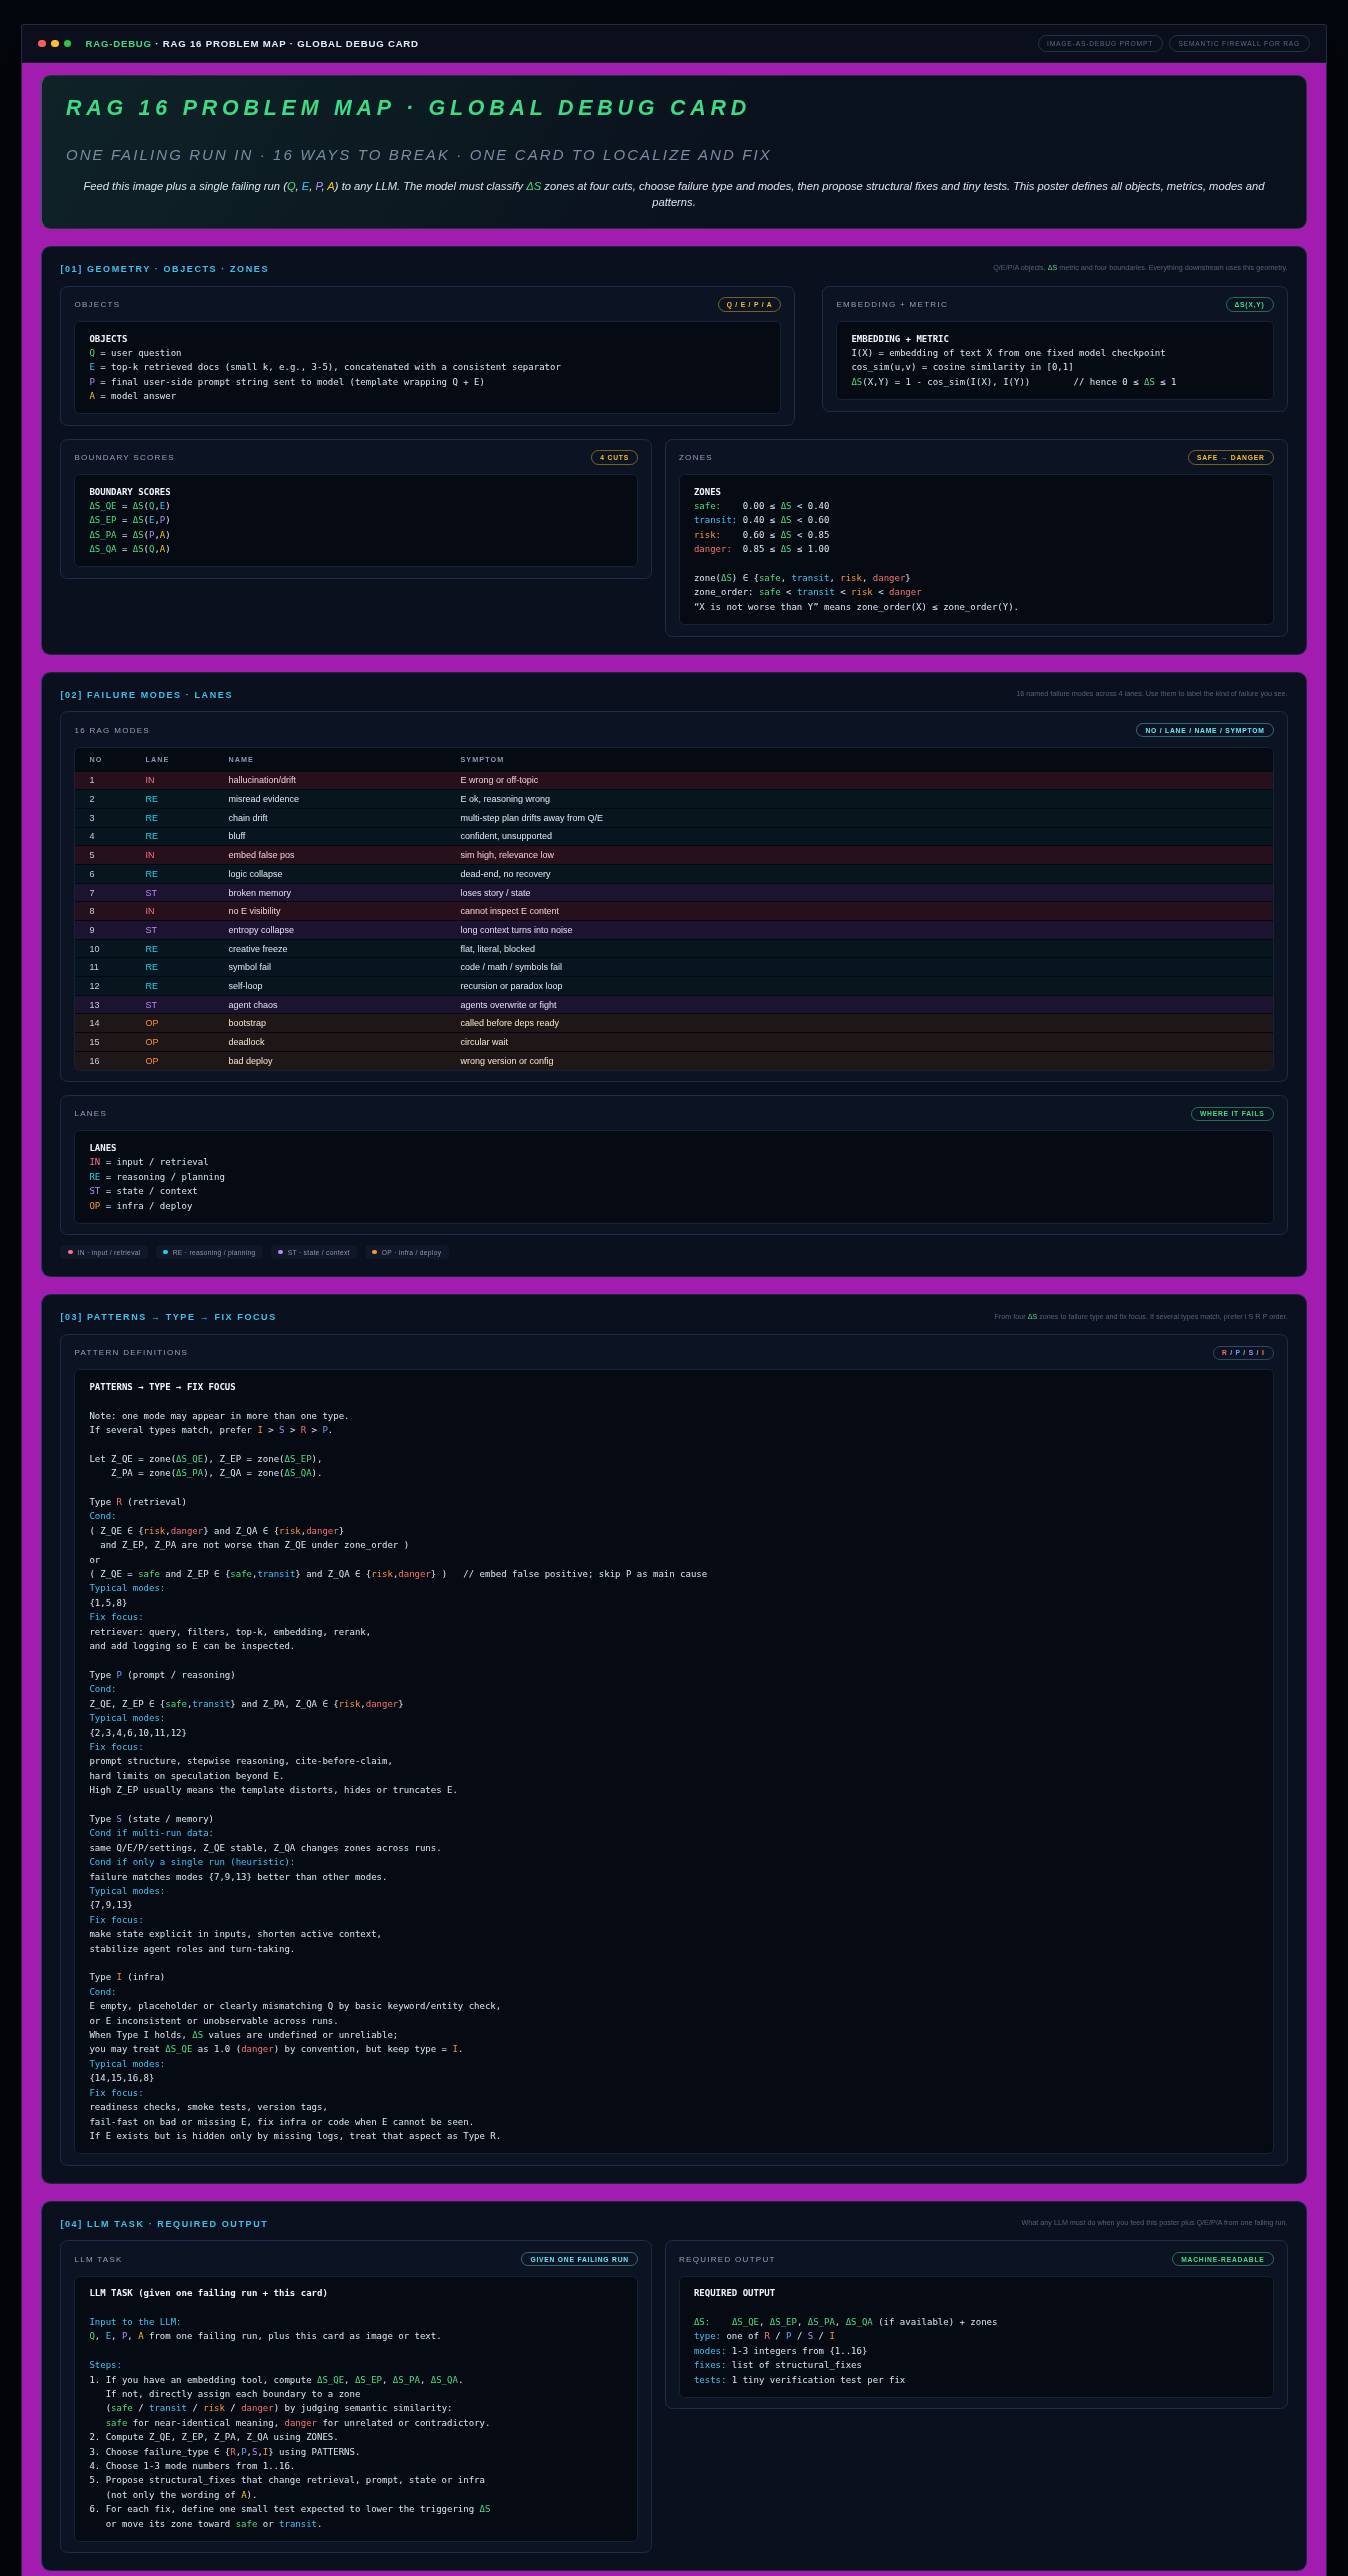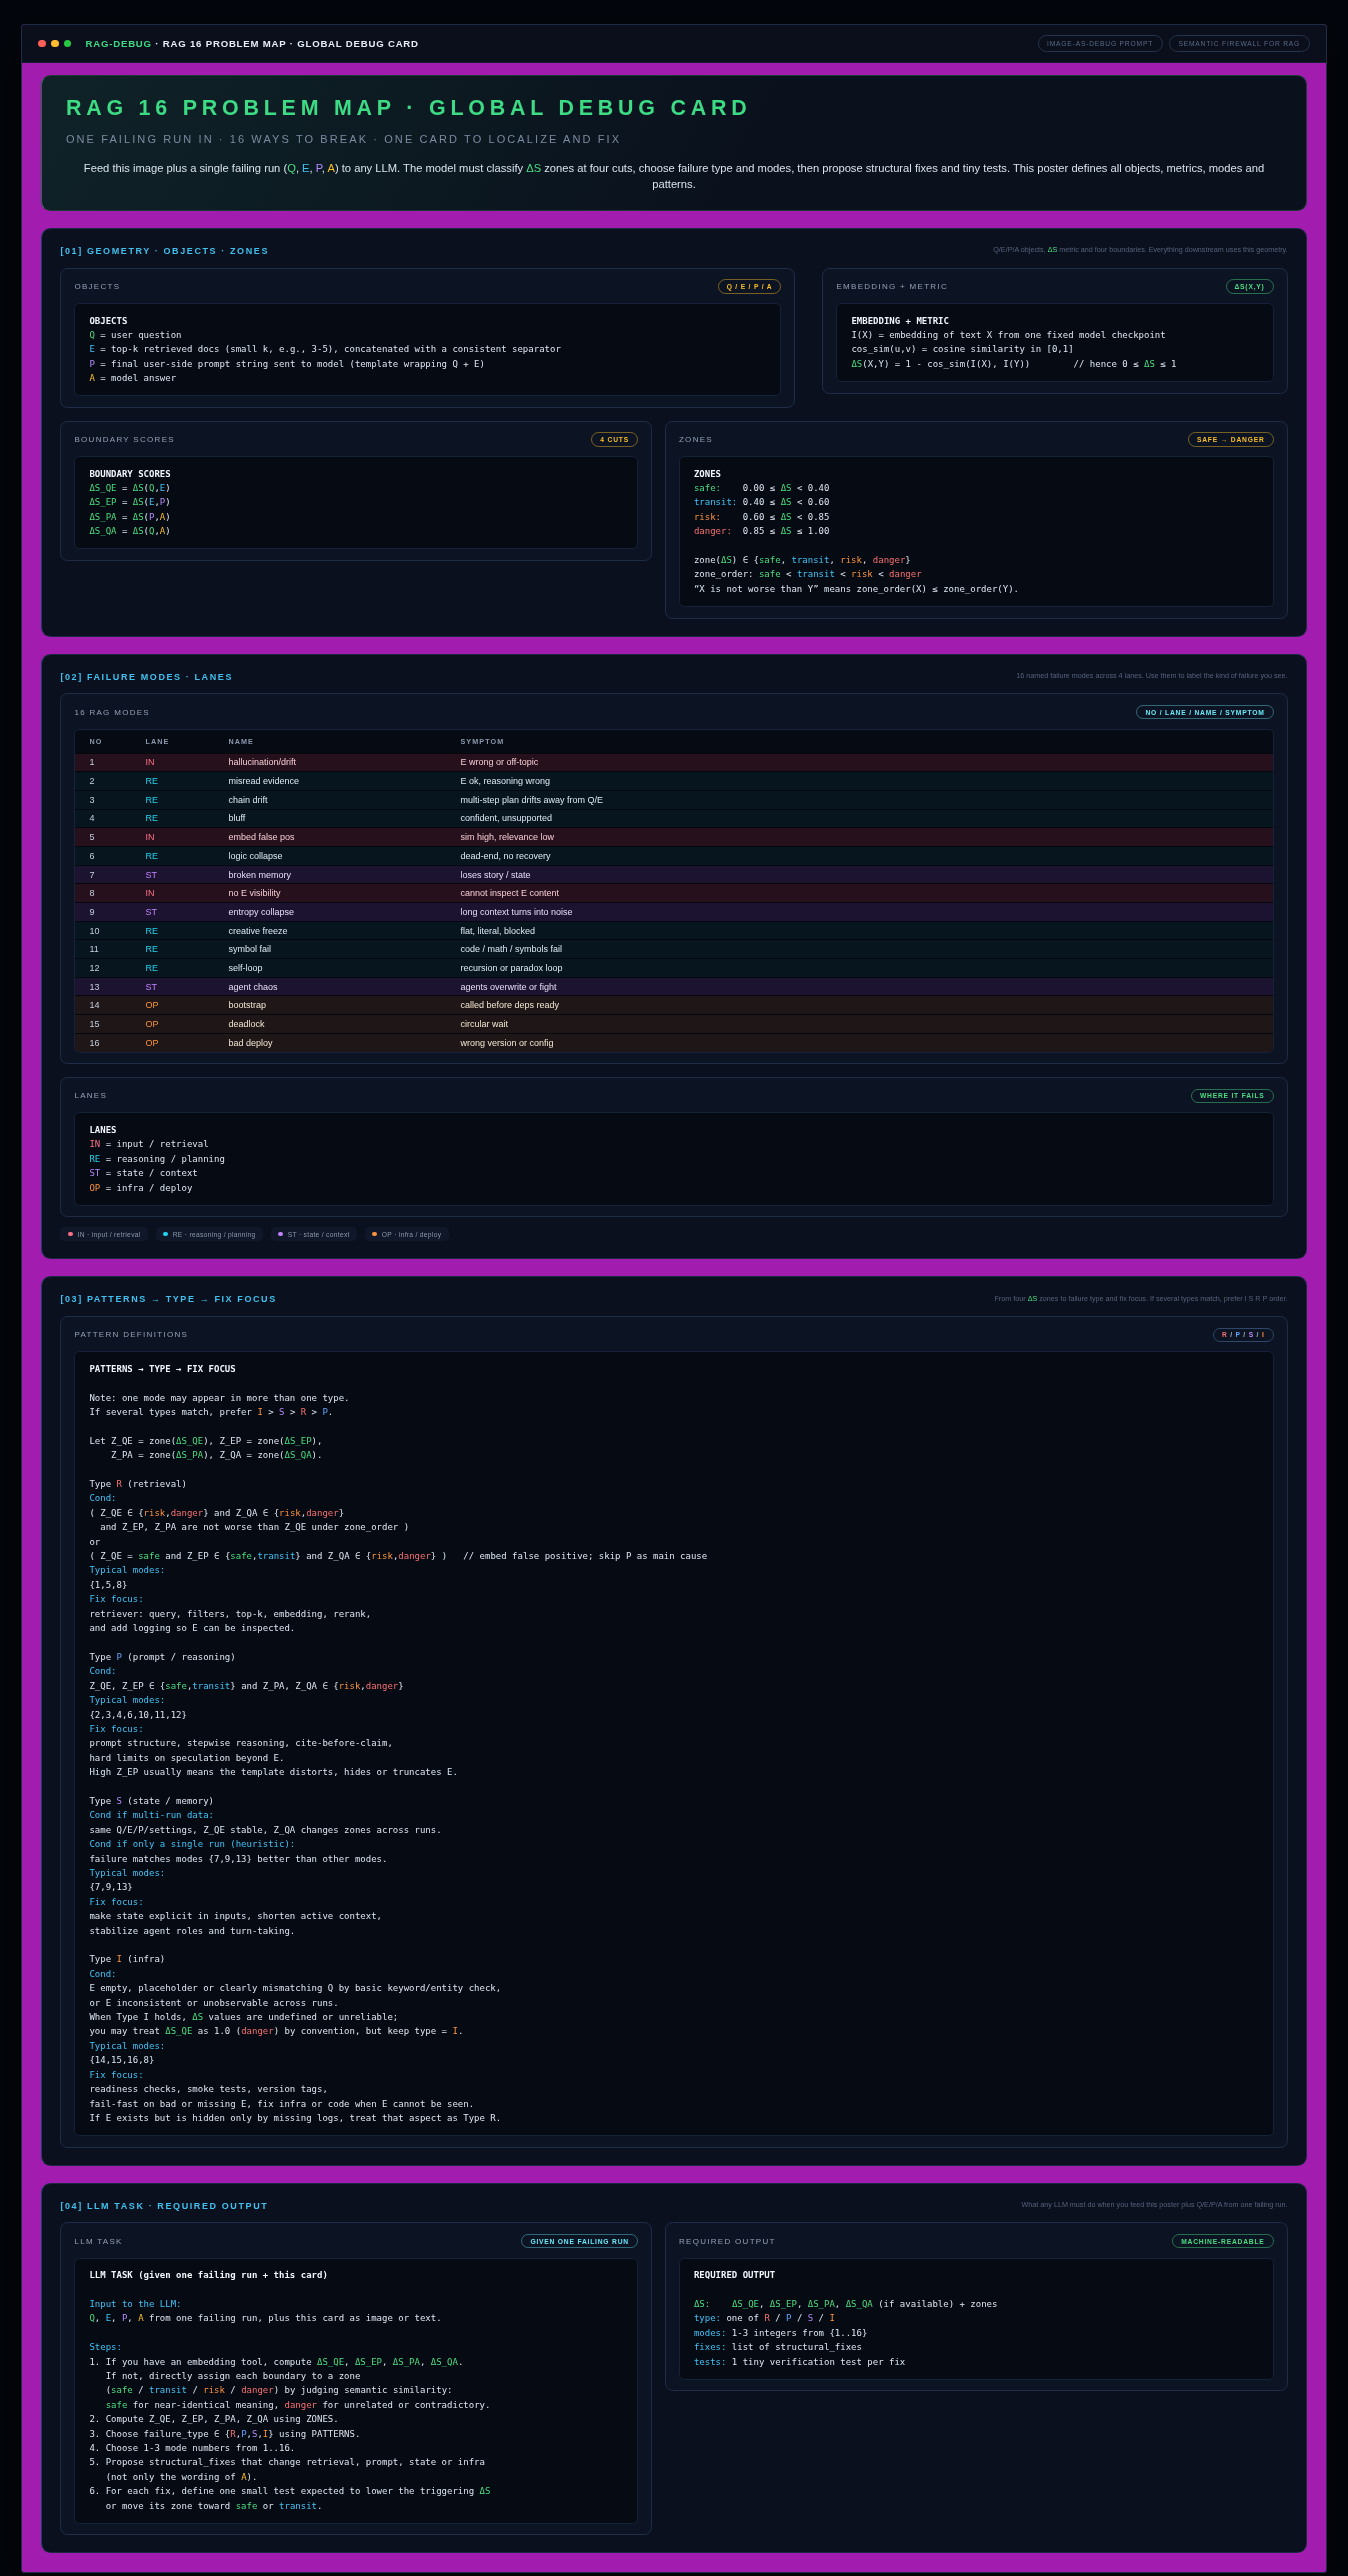--- a/index.html
+++ b/index.html
@@ -39,23 +39,24 @@
   .content { padding: 0 19px 19px; }
 
   
   .hero {
     margin-top: 11.8px;
     background: linear-gradient(120deg, rgba(38,110,84,.18), rgba(10,17,30,.2) 55%), #0a121d;
     border: 0.5px solid #1d3a35;
     border-left: 1.6px solid rgba(61,220,132,.45);
     border-radius: 9.6px;
     padding: 20px 23.5px 18px;
+    font-style: italic;
   }
   .hero-title { font-size: 21.4px; font-weight: 700; letter-spacing: 4.8px; color: #3ddc84; }
-  .hero-sub { margin-top: 12px; font-size: 11px; letter-spacing: 2.1px; color: #7c8aa2; }
+  .hero-sub { margin-top: 25px; font-size: 15px; letter-spacing: 2.1px; color: #7c8aa2; }
   .hero-intro { margin-top: 15px; font-size: 11.2px; line-height: 16px; color: #d9e1ee; text-align: center; }
 
   
   .section {
     margin-top: 17px;
     background: #0a101d;
     border: 0.5px solid #1b2940;
     border-left: 1.6px solid rgba(56,189,248,.30);
     border-radius: 9.6px;
     padding: 15px 18px 17px;

